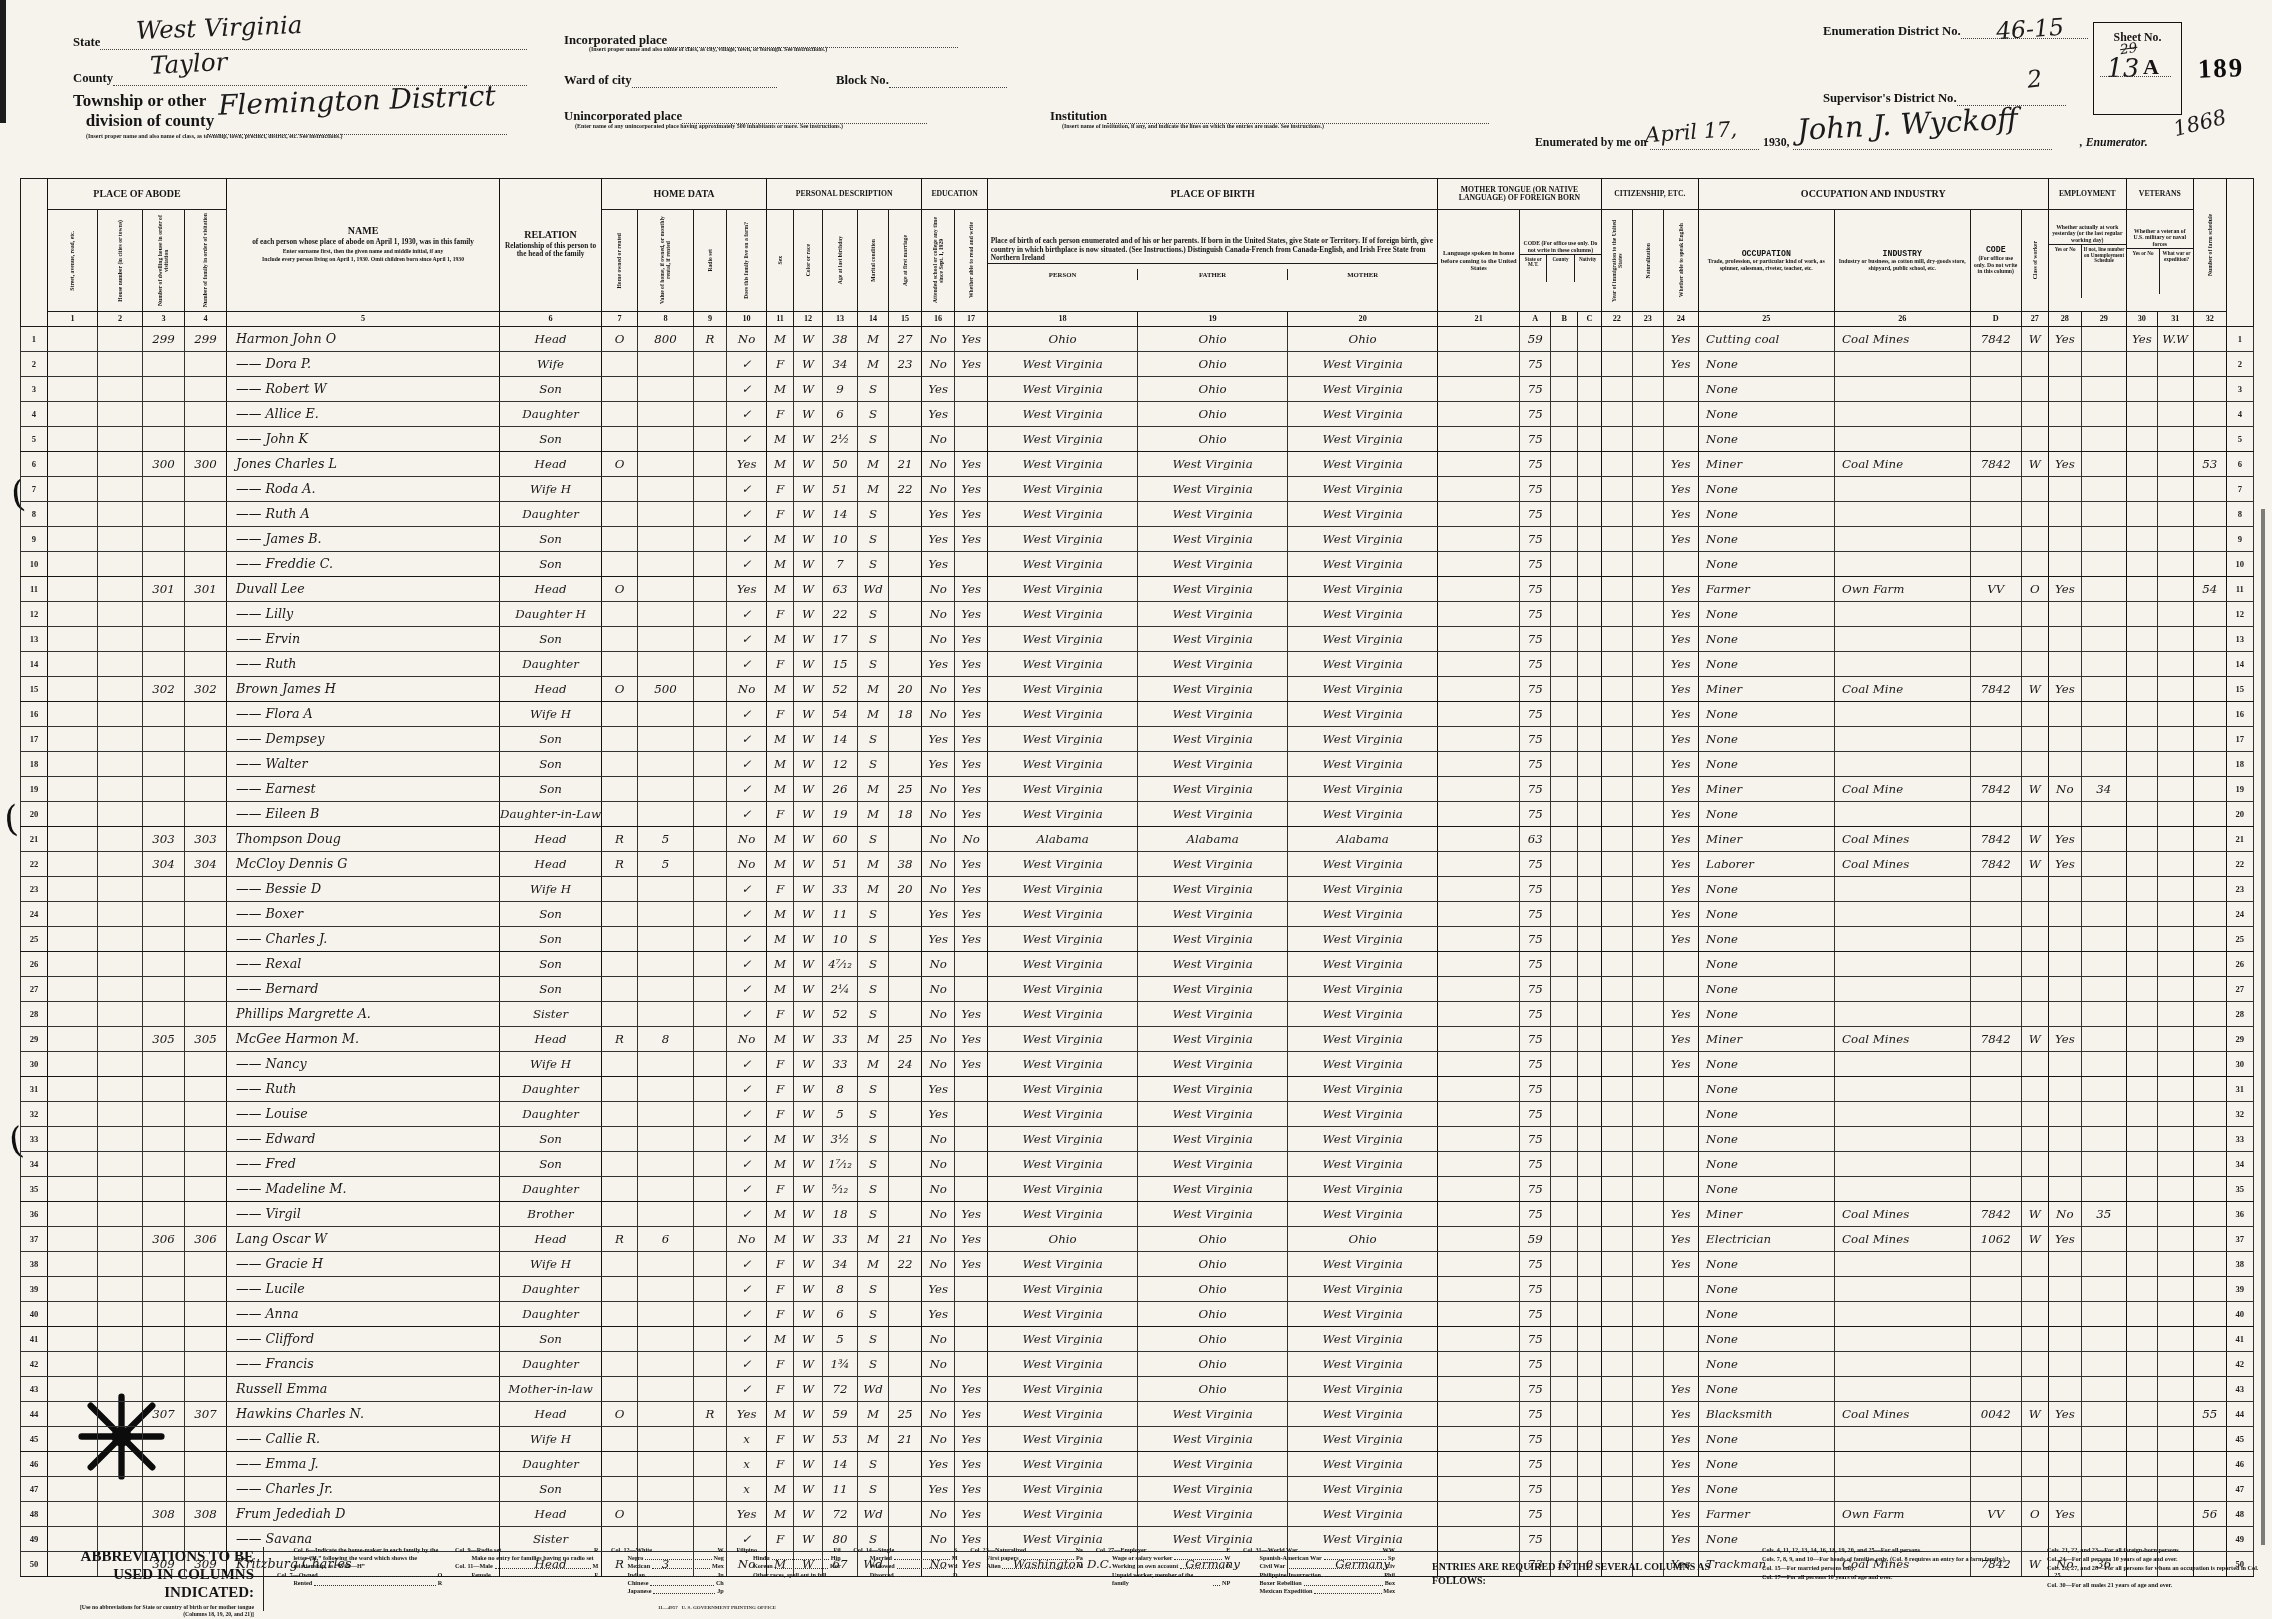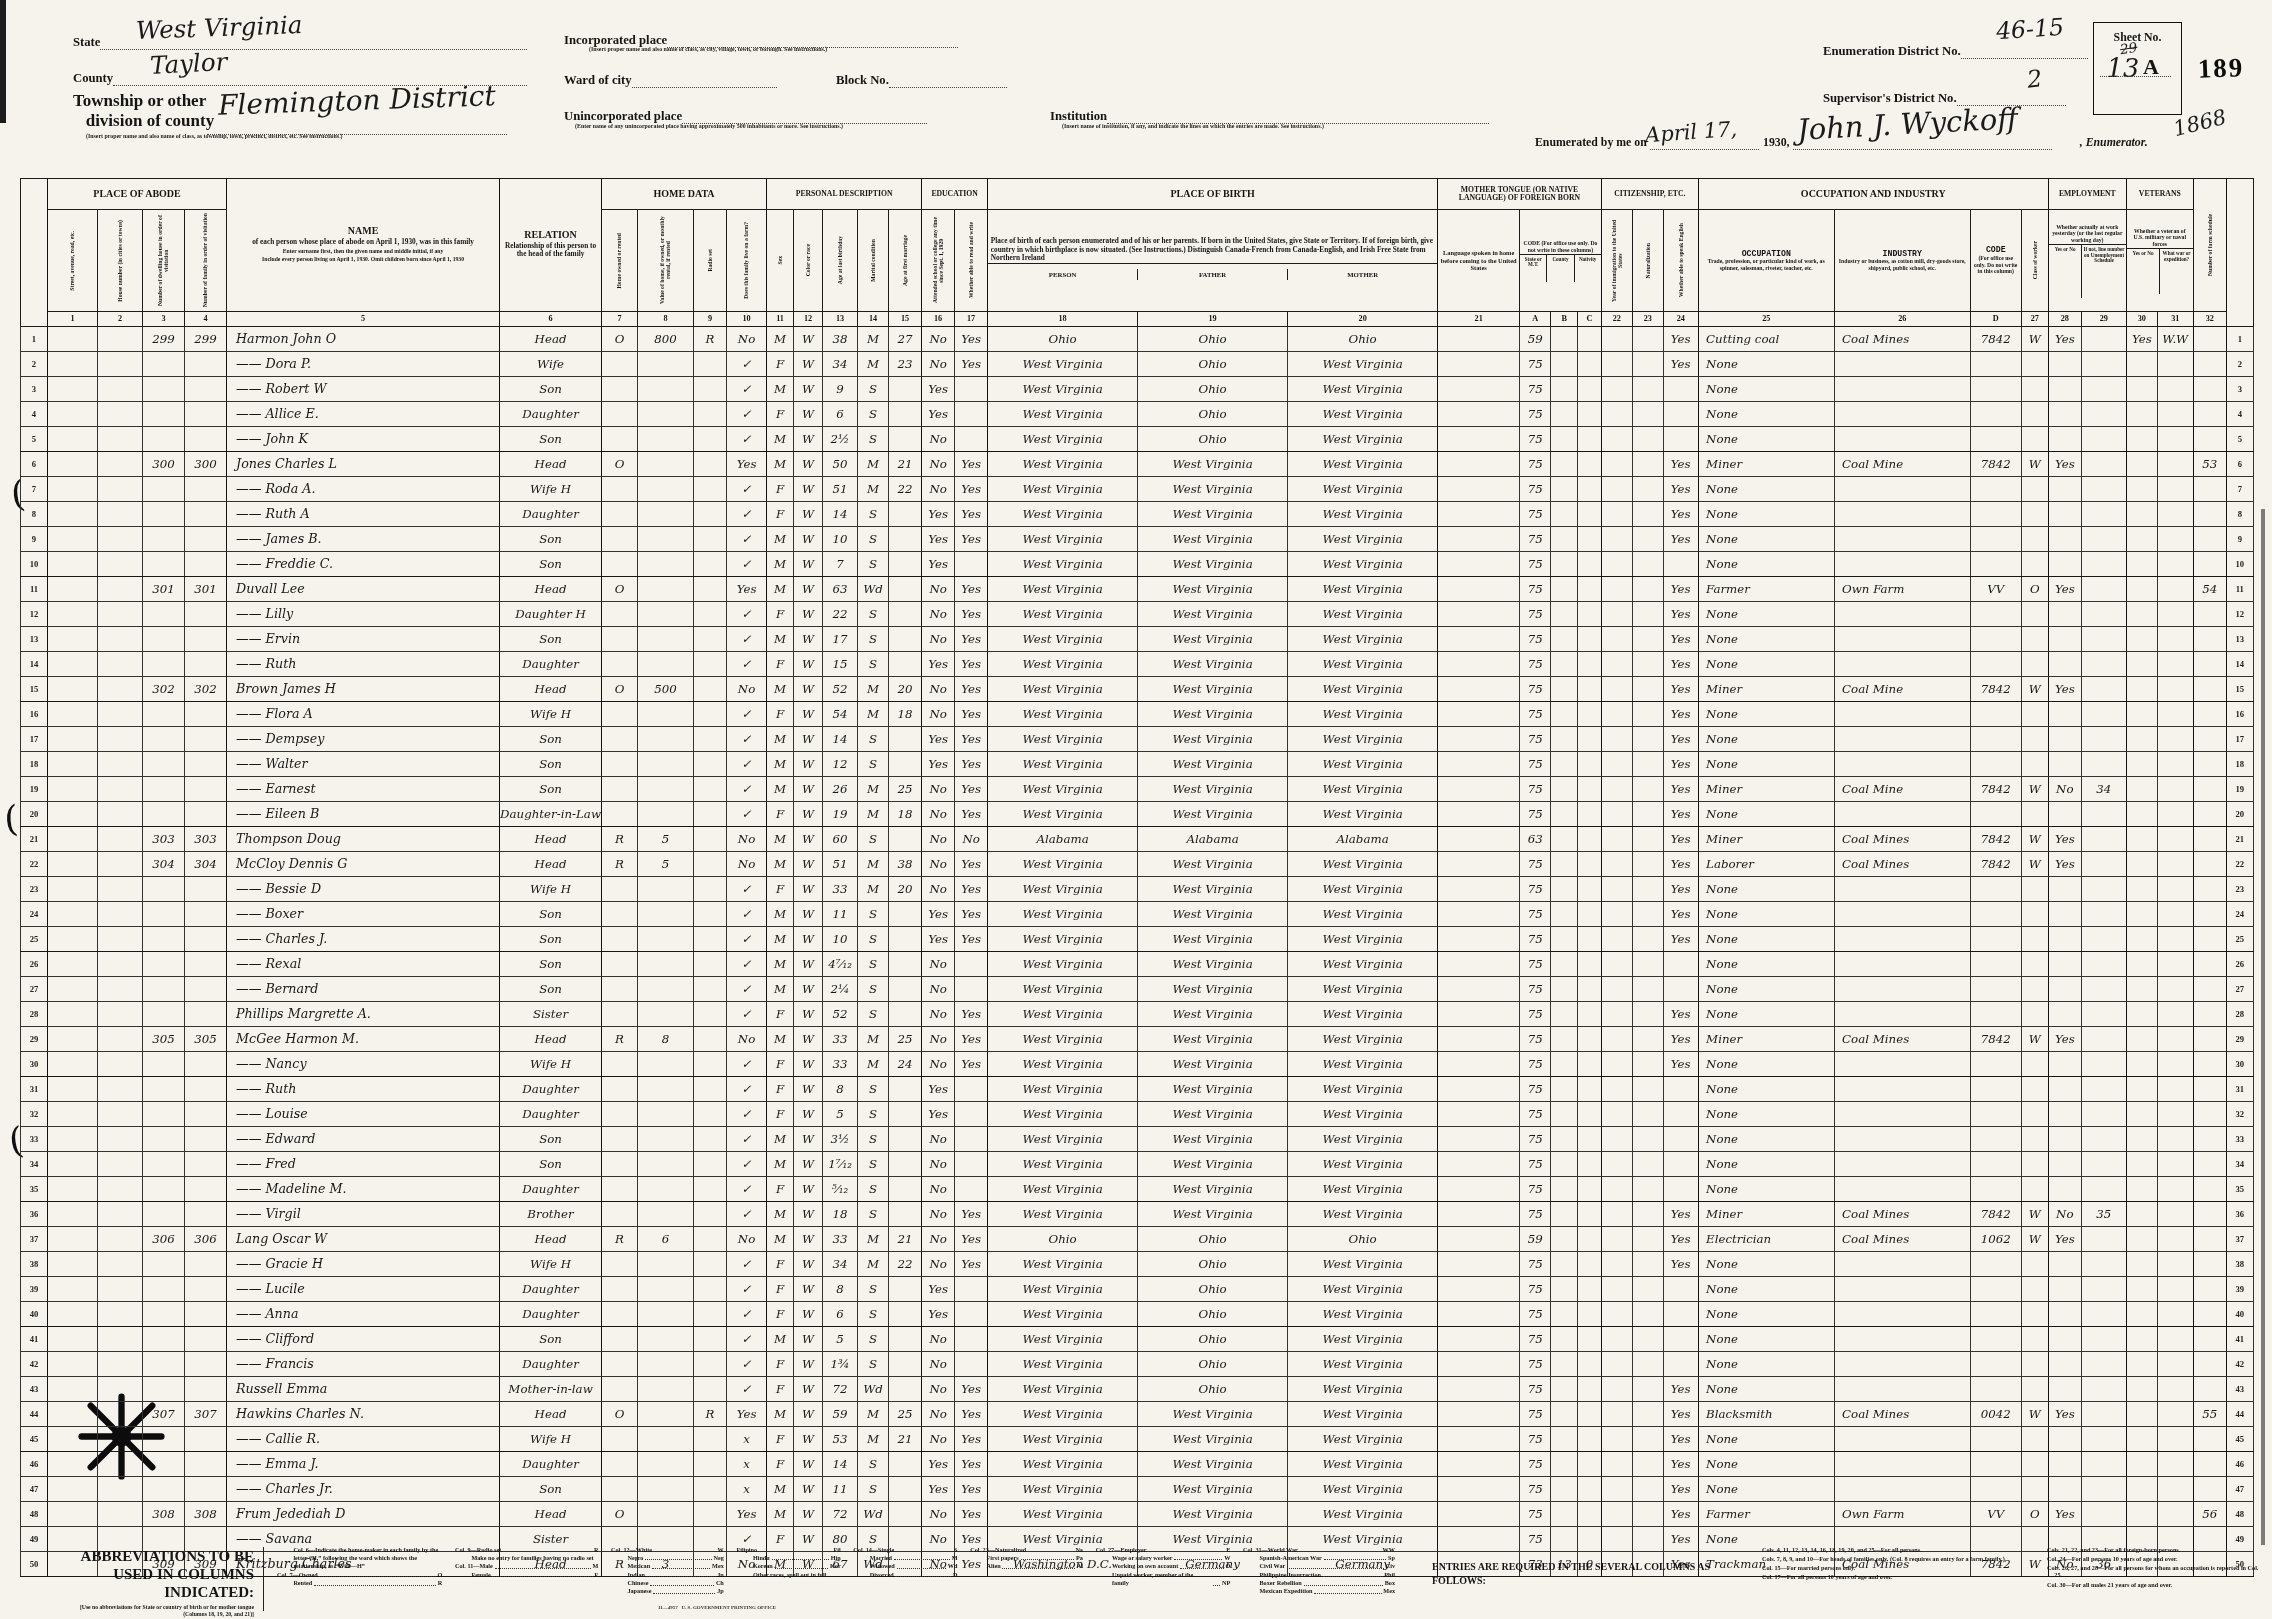--- a/index.html
+++ b/index.html
@@ -107,21 +107,21 @@
       <span class="dotl" style="width:109px;position:relative;">
         <span class="hw abs" style="left:-5.5px;top:-16.4px;font-size:21px;transform:rotate(-4deg);">April 17,</span>
       </span>
       <span class="plbl" style="font-size:11.8px;">1930,</span>
       <span class="dotl" style="width:259px;position:relative;">
         <span class="hw abs" style="left:3.6px;top:-29px;font-size:29px;transform:rotate(-3deg);">John J. Wyckoff</span>
       </span>
       <span class="plbl" style="font-size:11.8px;font-style:italic;margin-left:24px;">, Enumerator.</span>
     </div>
 
-    <div class="abs" style="left:1823px;top:42px;"><span class="plbl">Enumeration District No.</span><span class="dotl" style="width:127px;"></span></div>
+    <div class="abs" style="left:1823px;top:22px;"><span class="plbl">Enumeration District No.</span><span class="dotl" style="width:127px;"></span></div>
     <div class="abs hw" style="left:1996px;top:14.5px;font-size:23.6px;transform:rotate(-4deg);">46-15</div>
 
     <div class="abs" style="left:1823px;top:89px;"><span class="plbl">Supervisor's District No.</span><span class="dotl" style="width:109px;"></span></div>
     <div class="abs hw" style="left:2027px;top:65px;font-size:23.6px;transform:rotate(-6deg);">2</div>
 
     <div class="abs sheetbox" style="left:2093px;top:22px;">
       <div class="plbl" style="font-size:11.8px;margin-top:7.3px;">Sheet No.</div>
       <div style="position:relative;height:45px;">
         <span class="hw abs" style="left:25.5px;top:-5.5px;font-size:13.6px;text-decoration:line-through;transform:rotate(-8deg);">29</span>
         <span class="hw abs" style="left:12.7px;top:7.3px;font-size:25.5px;">13</span>

